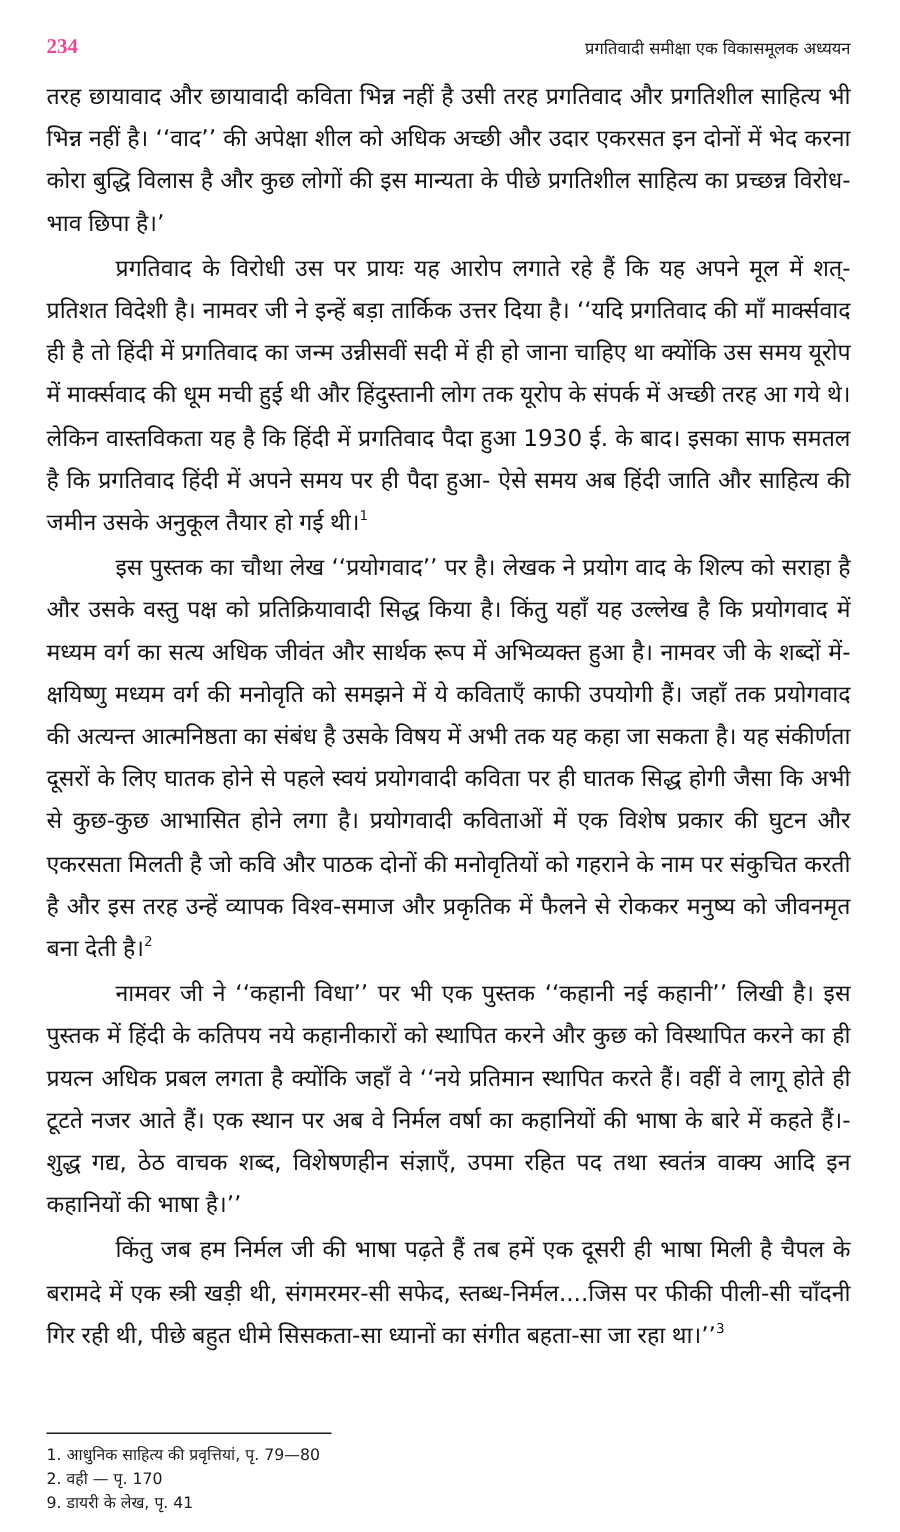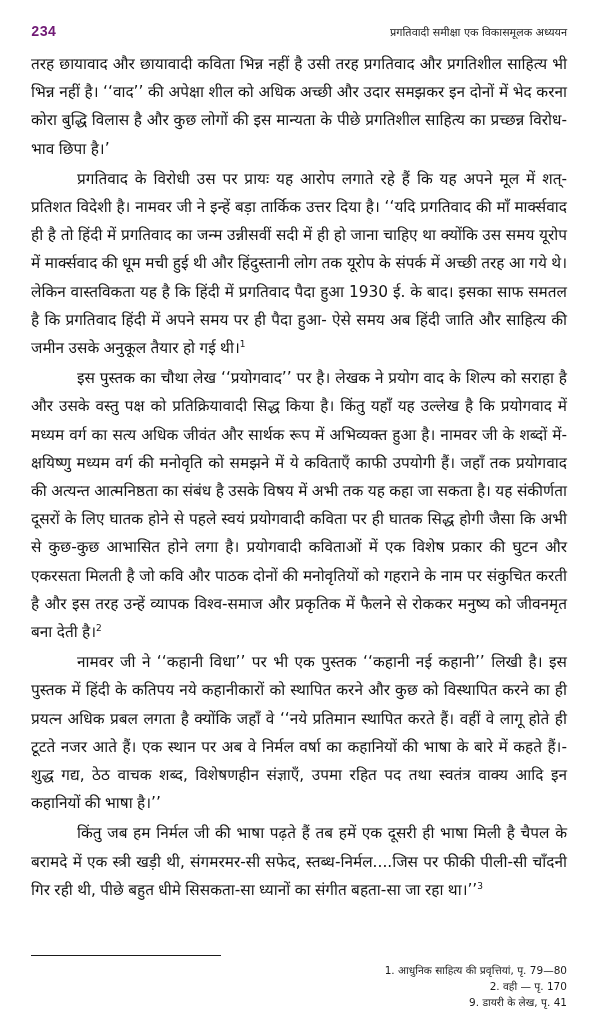--- a/index.html
+++ b/index.html
@@ -7,22 +7,22 @@
     width: 600px; height: 1021px; overflow: hidden; position: relative;
     font-family: "DejaVu Sans", "Liberation Sans", sans-serif;
     color: #141414;
   }
   .page { position: absolute; left: 31px; top: 0; width: 536px; }
   .running-head {
     position: absolute; top: 24px; left: 0; width: 536px; height: 20px;
   }
   .page-number {
     position: absolute; left: 0; top: 0;
-    font-family: Liberation Mono, monospace;
-    font-size: 14px; font-weight: bold; color: #701a75;
+    font-family: Liberation Serif, serif;
+    font-size: 14px; font-weight: bold; color: #ec4899;
   }
   .running-title {
     position: absolute; right: 0; top: 0;
     font-size: 11px; color: #1a1a1a; white-space: nowrap;
   }
   .body-text {
     position: absolute; top: 50px; left: 0; width: 536px;
   }
   .para {
     font-size: 15.4px; line-height: 28.2px; margin: 0;
@@ -34,35 +34,34 @@
   .rule {
     position: absolute; left: 0; top: 955px; width: 190px; height: 0;
     border-top: 1.6px solid #1a1a1a;
   }
   .footnotes {
     position: absolute; left: 0; top: 962px; width: 536px;
   }
   .footnote {
     font-size: 10.5px; line-height: 16px; margin: 0; white-space: nowrap;
     color: #1a1a1a;
-    text-align: right;
   }
 </style>
 </head>
 <body>
 
 <div class="page">
 
   <div class="running-head">
     <span class="page-number">234</span>
     <span class="running-title">प्रगतिवादी समीक्षा एक विकासमूलक अध्ययन</span>
   </div>
 
   <div class="body-text">
-    <p class="para"><span>तरह छायावाद और छायावादी कविता भिन्न नहीं है उसी तरह प्रगतिवाद और प्रगतिशील साहित्य भी भिन्न नहीं है। ‘‘वाद’’ की अपेक्षा शील को अधिक अच्छी और उदार समझकर इन दोनों में भेद करना कोरा बुद्धि विलास है और कुछ लोगों की इस मान्यता के पीछे प्रगतिशील साहित्य का प्रच्छन्न विरोध-भाव छिपा है।’</span></p>
+    <p class="para"><span>तरह छायावाद और छायावादी कविता भिन्न नहीं है उसी तरह प्रगतिवाद और प्रगतिशील साहित्य भी भिन्न नहीं है। ‘‘वाद’’ की अपेक्षा शील को अधिक अच्छी और उदार एकरसत इन दोनों में भेद करना कोरा बुद्धि विलास है और कुछ लोगों की इस मान्यता के पीछे प्रगतिशील साहित्य का प्रच्छन्न विरोध-भाव छिपा है।’</span></p>
     <p class="para indent"><span>प्रगतिवाद के विरोधी उस पर प्रायः यह आरोप लगाते रहे हैं कि यह अपने मूल में शत्-प्रतिशत विदेशी है। नामवर जी ने इन्हें बड़ा तार्किक उत्तर दिया है। ‘‘यदि प्रगतिवाद की माँ मार्क्सवाद ही है तो हिंदी में प्रगतिवाद का जन्म उन्नीसवीं सदी में ही हो जाना चाहिए था क्योंकि उस समय यूरोप में मार्क्सवाद की धूम मची हुई थी और हिंदुस्तानी लोग तक यूरोप के संपर्क में अच्छी तरह आ गये थे। लेकिन वास्तविकता यह है कि हिंदी में प्रगतिवाद पैदा हुआ 1930 ई. के बाद। इसका साफ समतल है कि प्रगतिवाद हिंदी में अपने समय पर ही पैदा हुआ- ऐसे समय अब हिंदी जाति और साहित्य की जमीन उसके अनुकूल तैयार हो गई थी।</span><sup class="fn">1</sup></p>
     <p class="para indent"><span>इस पुस्तक का चौथा लेख ‘‘प्रयोगवाद’’ पर है। लेखक ने प्रयोग वाद के शिल्प को सराहा है और उसके वस्तु पक्ष को प्रतिक्रियावादी सिद्ध किया है। किंतु यहाँ यह उल्लेख है कि प्रयोगवाद में मध्यम वर्ग का सत्य अधिक जीवंत और सार्थक रूप में अभिव्यक्त हुआ है। नामवर जी के शब्दों में- क्षयिष्णु मध्यम वर्ग की मनोवृति को समझने में ये कविताएँ काफी उपयोगी हैं। जहाँ तक प्रयोगवाद की अत्यन्त आत्मनिष्ठता का संबंध है उसके विषय में अभी तक यह कहा जा सकता है। यह संकीर्णता दूसरों के लिए घातक होने से पहले स्वयं प्रयोगवादी कविता पर ही घातक सिद्ध होगी जैसा कि अभी से कुछ-कुछ आभासित होने लगा है। प्रयोगवादी कविताओं में एक विशेष प्रकार की घुटन और एकरसता मिलती है जो कवि और पाठक दोनों की मनोवृतियों को गहराने के नाम पर संकुचित करती है और इस तरह उन्हें व्यापक विश्व-समाज और प्रकृतिक में फैलने से रोककर मनुष्य को जीवनमृत बना देती है।</span><sup class="fn">2</sup></p>
     <p class="para indent"><span>नामवर जी ने ‘‘कहानी विधा’’ पर भी एक पुस्तक ‘‘कहानी नई कहानी’’ लिखी है। इस पुस्तक में हिंदी के कतिपय नये कहानीकारों को स्थापित करने और कुछ को विस्थापित करने का ही प्रयत्न अधिक प्रबल लगता है क्योंकि जहाँ वे ‘‘नये प्रतिमान स्थापित करते हैं। वहीं वे लागू होते ही टूटते नजर आते हैं। एक स्थान पर अब वे निर्मल वर्षा का कहानियों की भाषा के बारे में कहते हैं।- शुद्ध गद्य, ठेठ वाचक शब्द, विशेषणहीन संज्ञाएँ, उपमा रहित पद तथा स्वतंत्र वाक्य आदि इन कहानियों की भाषा है।’’</span></p>
     <p class="para indent"><span>किंतु जब हम निर्मल जी की भाषा पढ़ते हैं तब हमें एक दूसरी ही भाषा मिली है चैपल के बरामदे में एक स्त्री खड़ी थी, संगमरमर-सी सफेद, स्तब्ध-निर्मल....जिस पर फीकी पीली-सी चाँदनी गिर रही थी, पीछे बहुत धीमे सिसकता-सा ध्यानों का संगीत बहता-सा जा रहा था।’’</span><sup class="fn">3</sup></p>
   </div>
 
   <div class="rule"></div>
 
   <div class="footnotes">
     <p class="footnote">1. आधुनिक साहित्य की प्रवृत्तियां, पृ. 79—80</p>

